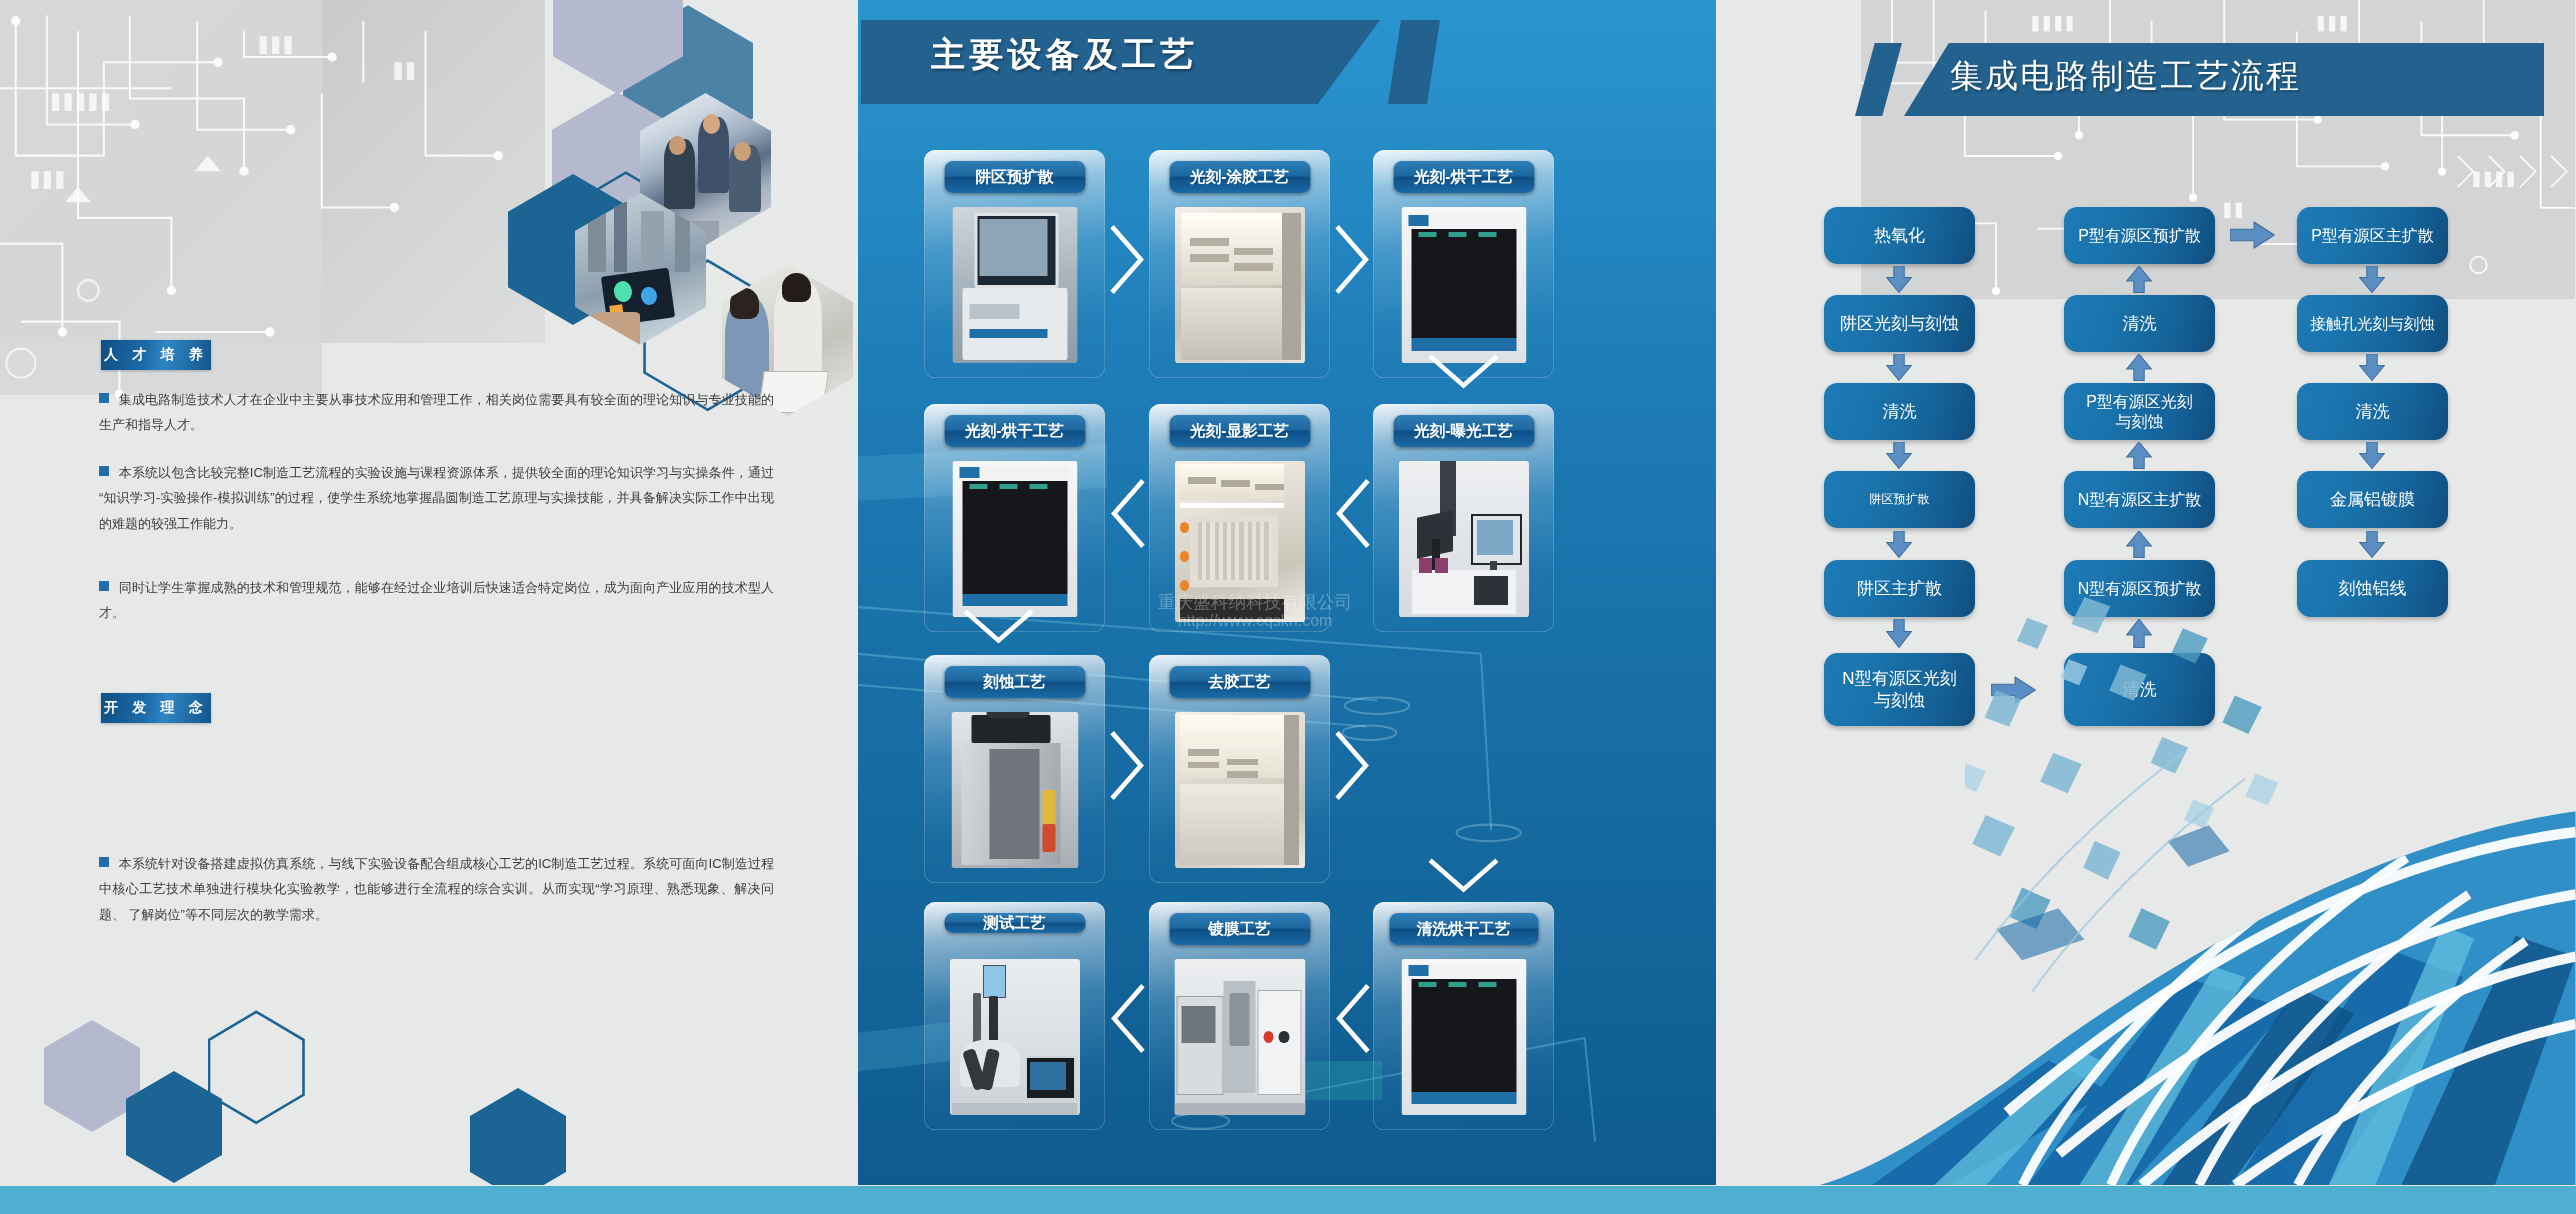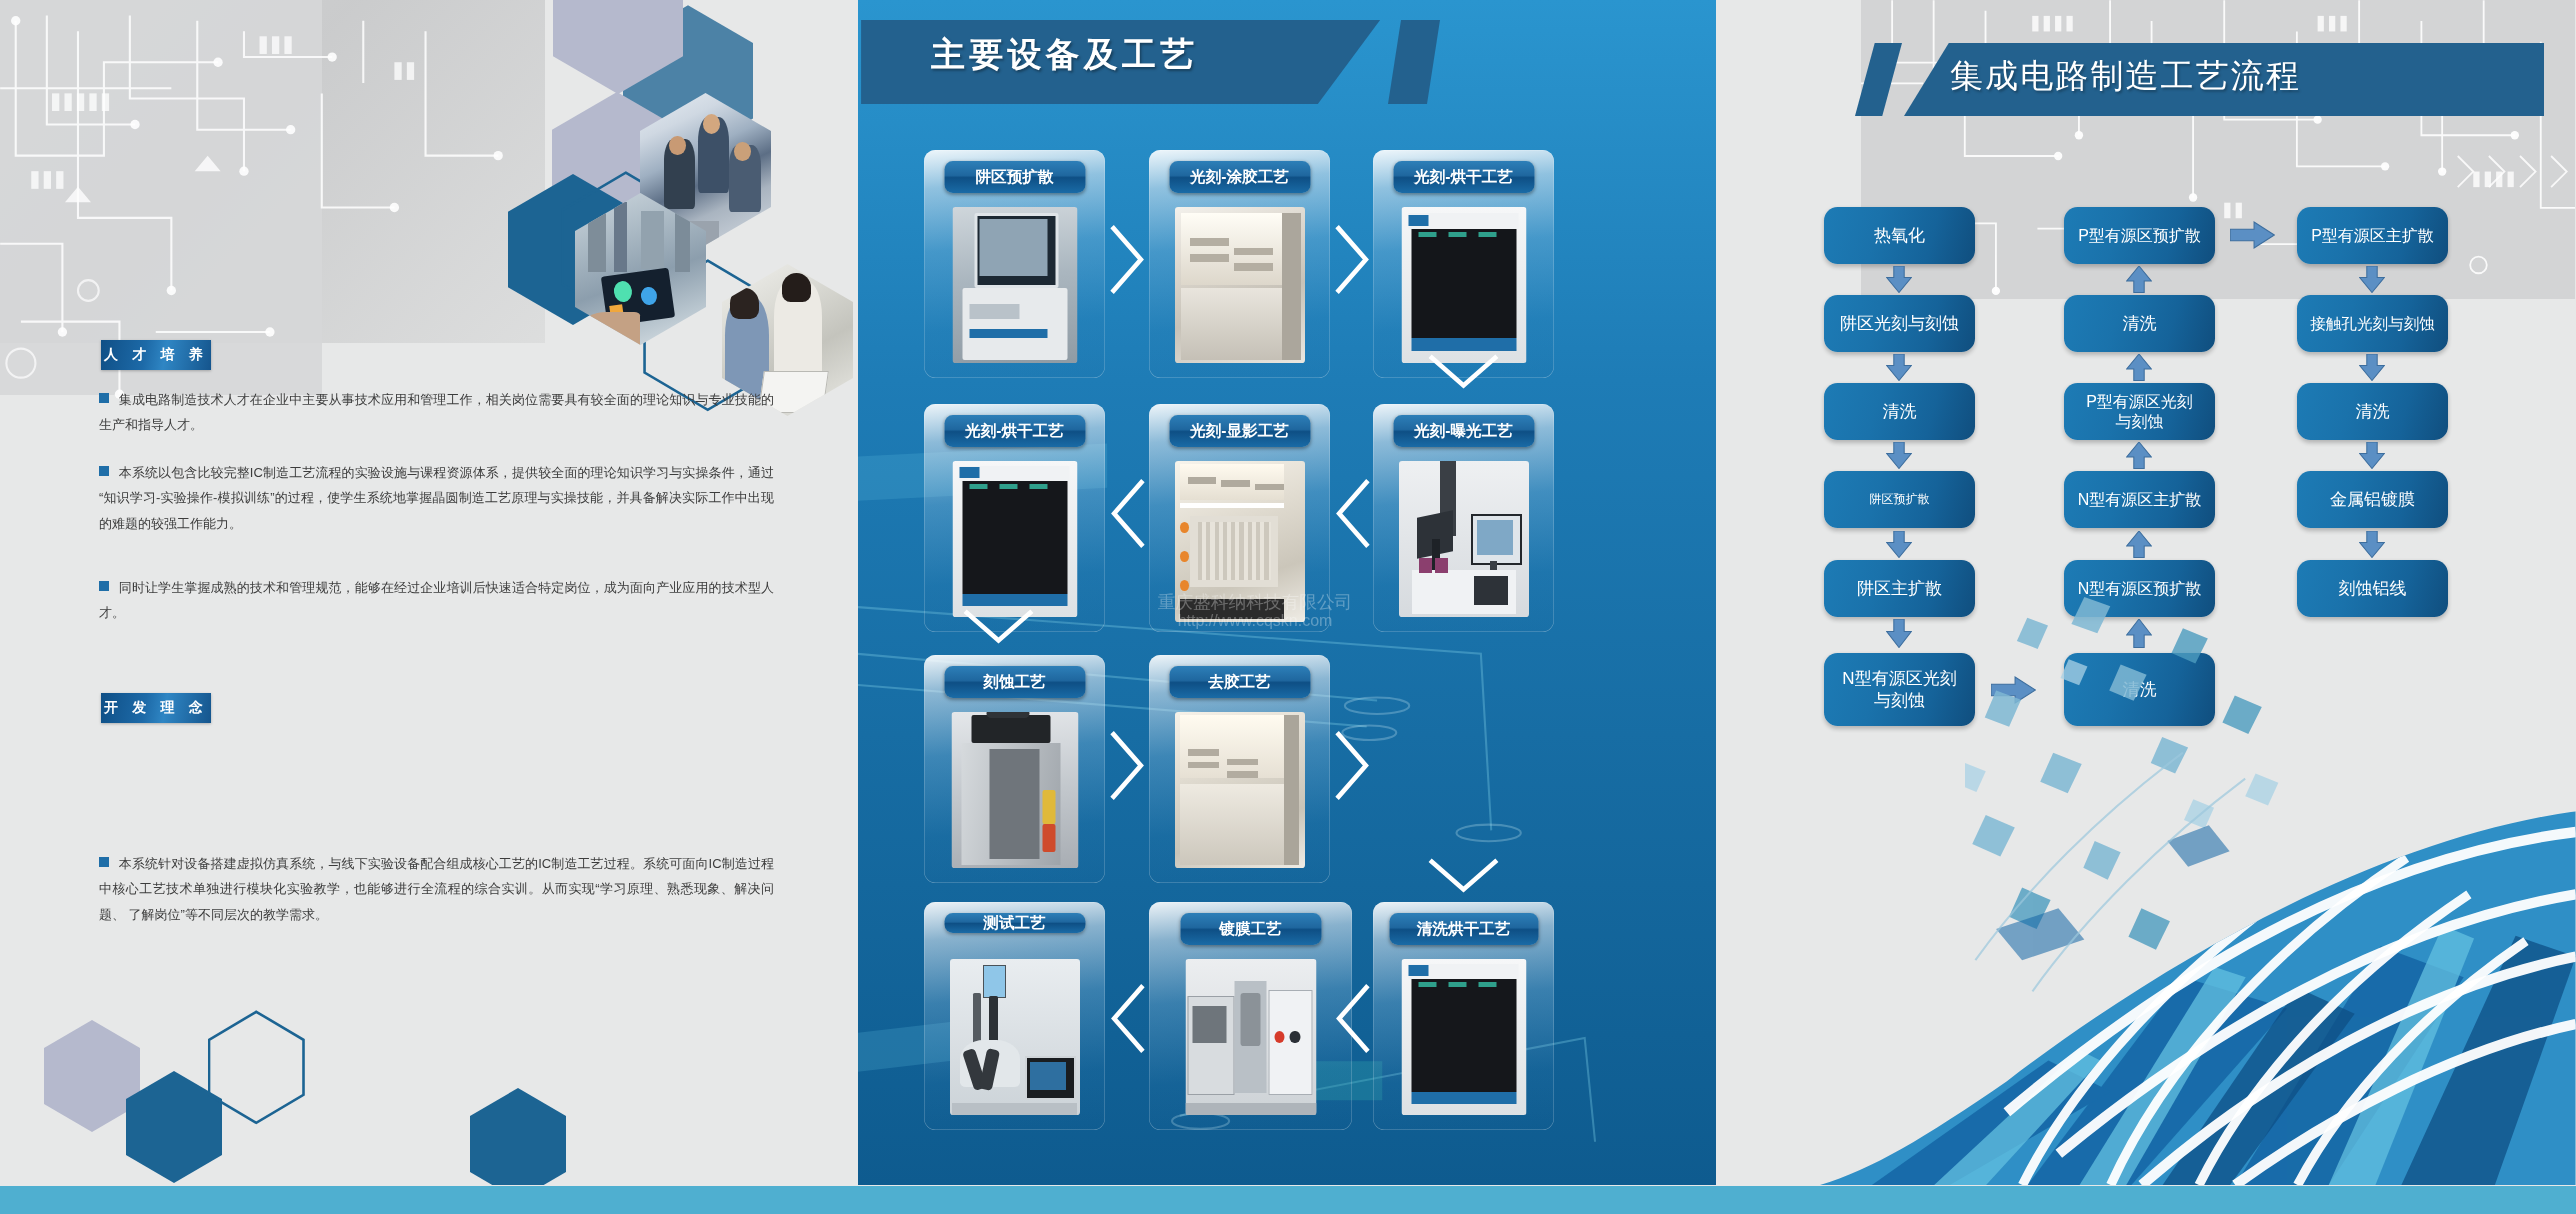--- a/index.html
+++ b/index.html
@@ -374,21 +374,21 @@
           <div style="position:absolute;left:8%;top:52%;width:46%;height:30%;background:#e2e7ea;border-radius:40% 40% 10% 10%;"></div>
           <div style="position:absolute;left:14%;top:58%;width:10%;height:26%;background:#33383d;transform:rotate(-18deg);border-radius:4.2px;"></div>
           <div style="position:absolute;left:26%;top:58%;width:10%;height:26%;background:#33383d;transform:rotate(12deg);border-radius:4.2px;"></div>
           <div style="position:absolute;left:58%;top:62%;width:36%;height:26%;background:#1a1d20;border:2.1px solid #cfd4d8;"></div>
           <div style="position:absolute;left:62%;top:66%;width:28%;height:18%;background:#2e6fa0;"></div>
           <div style="position:absolute;left:2%;bottom:0;width:96%;height:8%;background:#b8bfc5;"></div>
         </div>
       </div>
     </div>
 
-    <div class="eq-card" style="left:291px;top:902px;width:203px;height:228px;">
+    <div class="eq-card" style="left:291px;top:902px;width:181px;height:228px;">
       <div class="eq-label" style="width:141px;height:32px;font-size:15.6px;">镀膜工艺</div>
       <div class="eq-photo" style="top:57px;width:131px;height:156px;">
         <div style="width:100%;height:100%;background:linear-gradient(180deg,#eceef0 0%,#cdd2d6 100%);position:relative;">
           <div style="position:absolute;left:2%;top:24%;width:34%;height:62%;background:#d8dcdf;border:1.6px solid #9aa0a6;"></div>
           <div style="position:absolute;left:6%;top:30%;width:26%;height:24%;background:#6e757b;"></div>
           <div style="position:absolute;left:38%;top:14%;width:24%;height:72%;background:#b9c0c6;"></div>
           <div style="position:absolute;left:42%;top:22%;width:16%;height:34%;background:#8b9298;border-radius:3.1px;"></div>
           <div style="position:absolute;left:64%;top:20%;width:32%;height:66%;background:#f0f2f4;border:1.6px solid #a8aeb4;"></div>
           <div style="position:absolute;left:68%;top:46%;width:8%;height:8%;background:#d63b2a;border-radius:50%;"></div>
           <div style="position:absolute;left:80%;top:46%;width:8%;height:8%;background:#2b3036;border-radius:50%;"></div>

